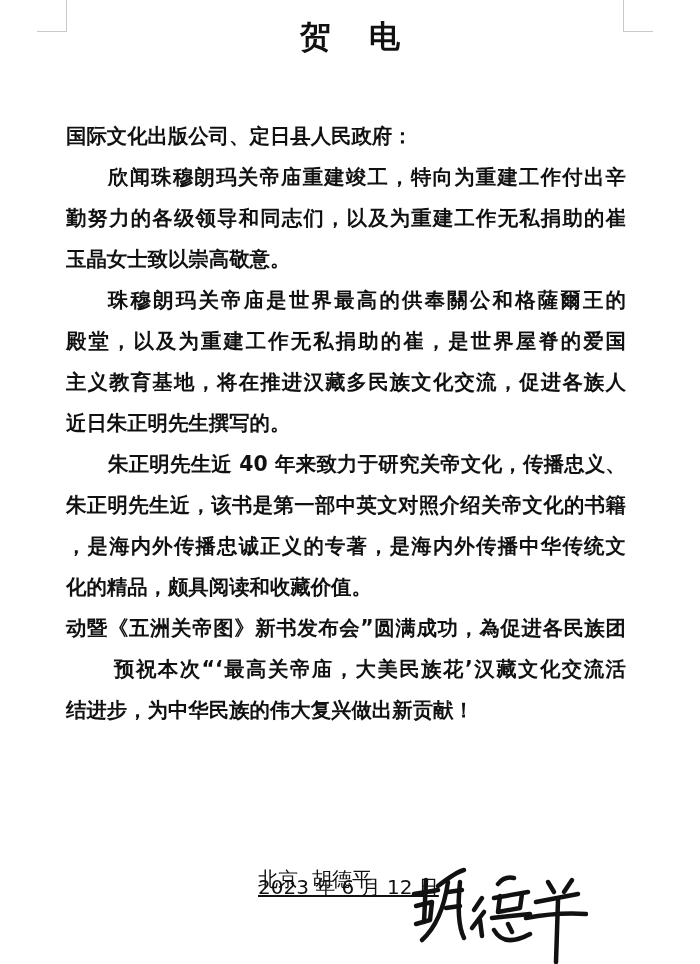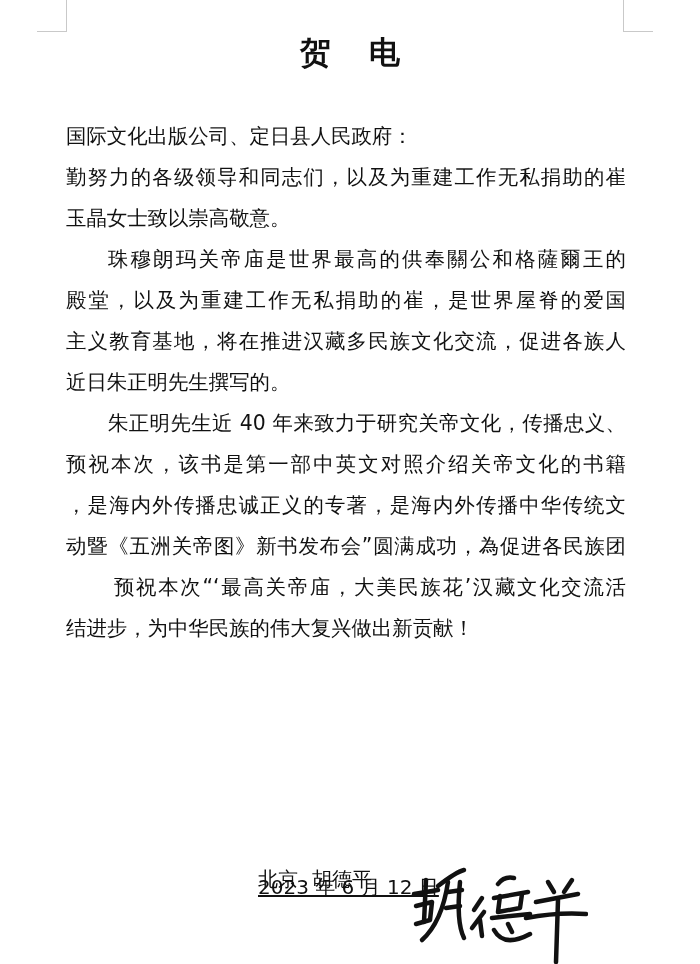--- a/index.html
+++ b/index.html
@@ -1,25 +1,25 @@
 <!DOCTYPE html>
 <html><head>
 <meta charset="utf-8">
 <style>
   html, body { margin: 0; padding: 0; background: #ffffff; }
   body { width: 700px; height: 964px; position: relative; overflow: hidden;
          font-family: "DejaVu Sans", "Liberation Sans", sans-serif; color: #111; }
   .corner { position: absolute; border-color: #c9c9c9; border-style: solid; width: 29px; height: 31px; }
   .corner.left { left: 37px; top: 0; border-width: 0 1px 1px 0; }
   .corner.right { left: 623px; top: 0; border-width: 0 0 1px 1px; }
-  .title { position: absolute; top: 32px; left: 0; width: 700px; text-align: center;
+  .title { position: absolute; top: 16px; left: 0; width: 700px; text-align: center;
            font-size: 31px; font-weight: bold; letter-spacing: 0; }
   .title span { display: inline-block; }
   .title .gap { width: 38px; }
-  .body { position: absolute; left: 66px; top: 116px; width: 560px; }
+  .body { position: absolute; left: 66px; top: 116px; width: 560px; font-weight: bold; }
   .line { height: 41px; line-height: 41px; font-size: 20.4px; white-space: nowrap;
           text-align: justify; text-align-last: justify; }
   .line.last { text-align-last: left; }
   .line.indent { padding-left: 42px; }
   .line.indent-sm { padding-left: 48px; }
   .sign { position: absolute; left: 258px; font-size: 20px; white-space: nowrap; }
   .sign.name { top: 866px; }
   .sign.date { top: 874px; text-decoration: underline; }
   .sign .gap { display: inline-block; width: 14px; }
   .signature { position: absolute; left: 408px; top: 862px; width: 180px; height: 102px; }
@@ -30,31 +30,33 @@
 <div class="corner left"></div>
 <div class="corner right"></div>
 
 <div class="title">
   <span>贺</span><span class="gap"></span><span>电</span>
 </div>
 
 <div class="body">
   <div class="line last">国际文化出版公司、定日县人民政府：</div>
 
+  <div class="line indent">欣闻珠穆朗玛关帝庙重建竣工，特向为重建工作付出辛</div>
   <div class="line">勤努力的各级领导和同志们，以及为重建工作无私捐助的崔</div>
   <div class="line last">玉晶女士致以崇高敬意。</div>
 
   <div class="line indent">珠穆朗玛关帝庙是世界最高的供奉關公和格薩爾王的</div>
   <div class="line">殿堂，以及为重建工作无私捐助的崔，是世界屋脊的爱国</div>
   <div class="line">主义教育基地，将在推进汉藏多民族文化交流，促进各族人</div>
   <div class="line last">近日朱正明先生撰写的。</div>
 
   <div class="line indent">朱正明先生近 40 年来致力于研究关帝文化，传播忠义、</div>
-  <div class="line">预祝本次，该书是第一部中英文对照介绍关帝文化的书籍</div>
+  <div class="line">朱正明先生近，该书是第一部中英文对照介绍关帝文化的书籍</div>
   <div class="line">，是海内外传播忠诚正义的专著，是海内外传播中华传统文</div>
+  <div class="line last">化的精品，颇具阅读和收藏价值。</div>
 
   <div class="line">动暨《五洲关帝图》新书发布会”圆满成功，為促进各民族团</div>
   <div class="line indent-sm">预祝本次“‘最高关帝庙，大美民族花’汉藏文化交流活</div>
   <div class="line last">结进步，为中华民族的伟大复兴做出新贡献！</div>
 </div>
 
 <div class="sign name">
   <span>北京</span><span class="gap"></span><span>胡德平</span>
 </div>
 <div class="sign date">2023 年 6 月 12 日</div>

